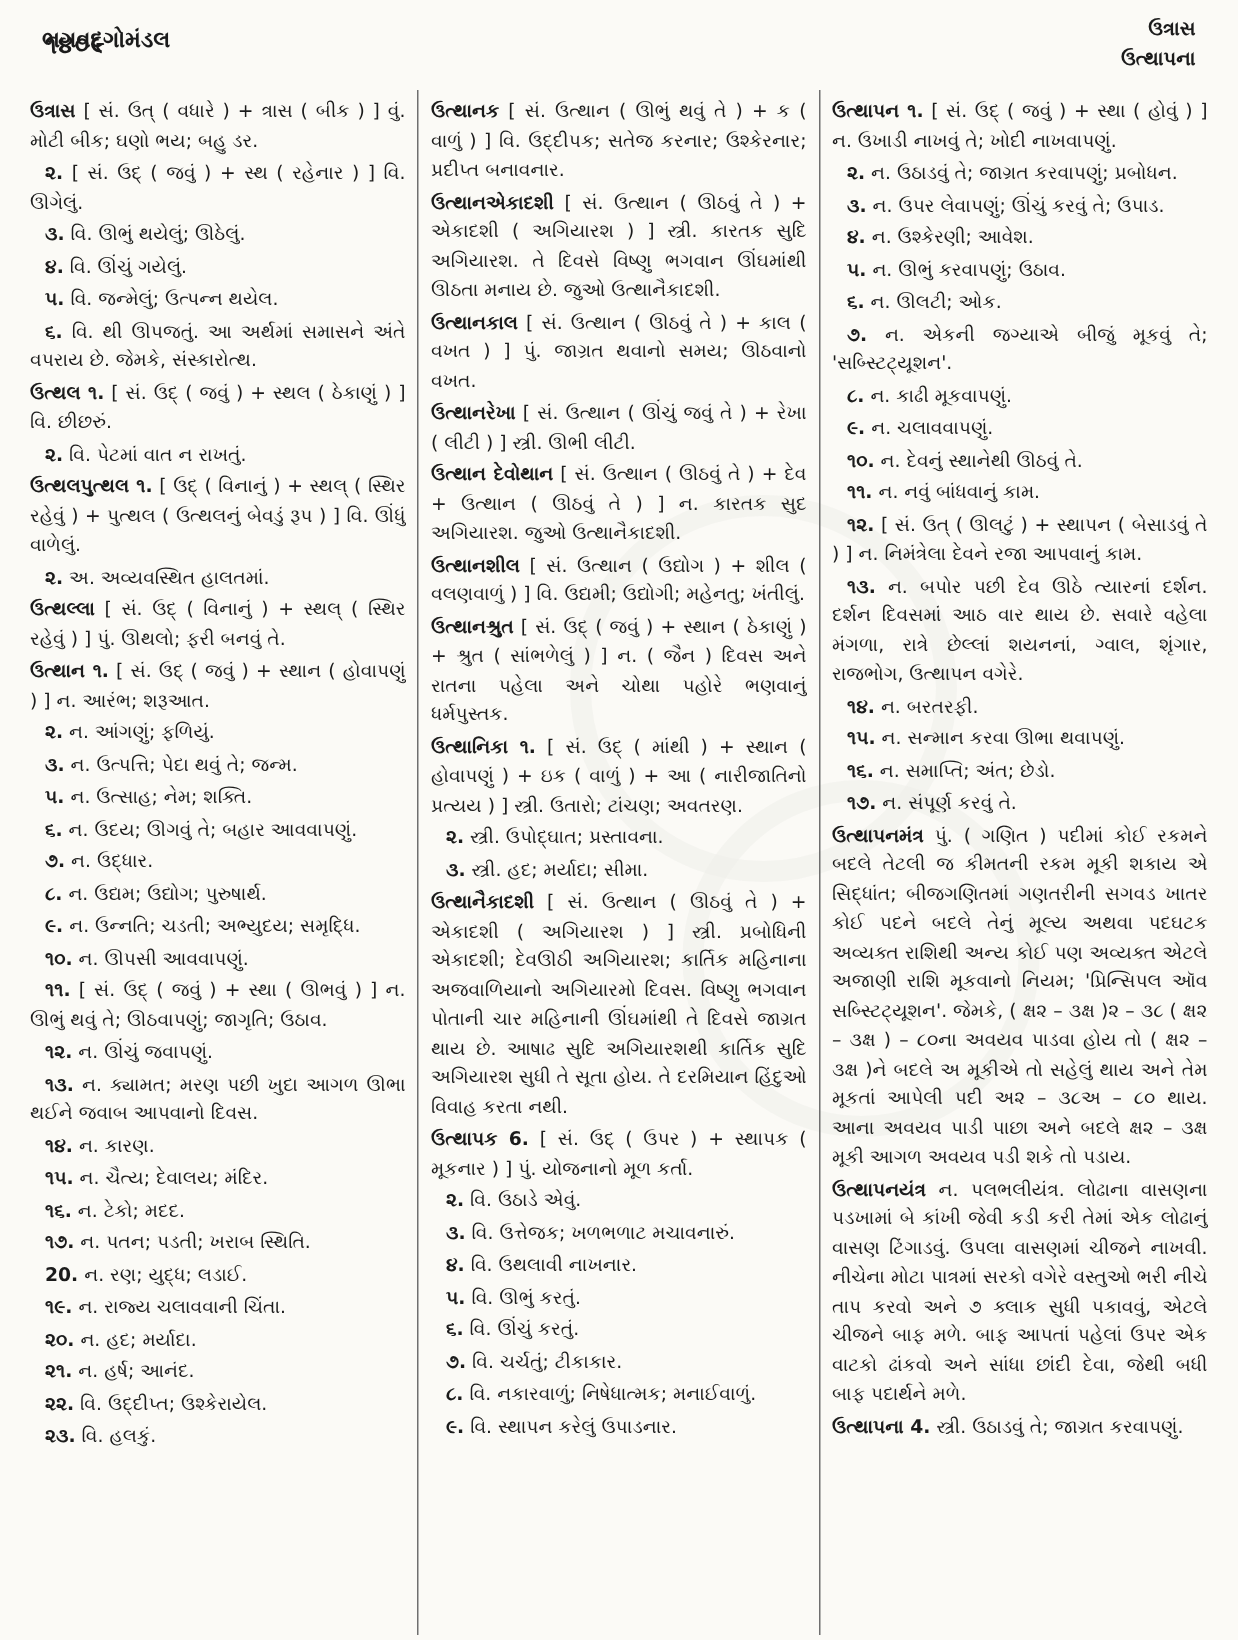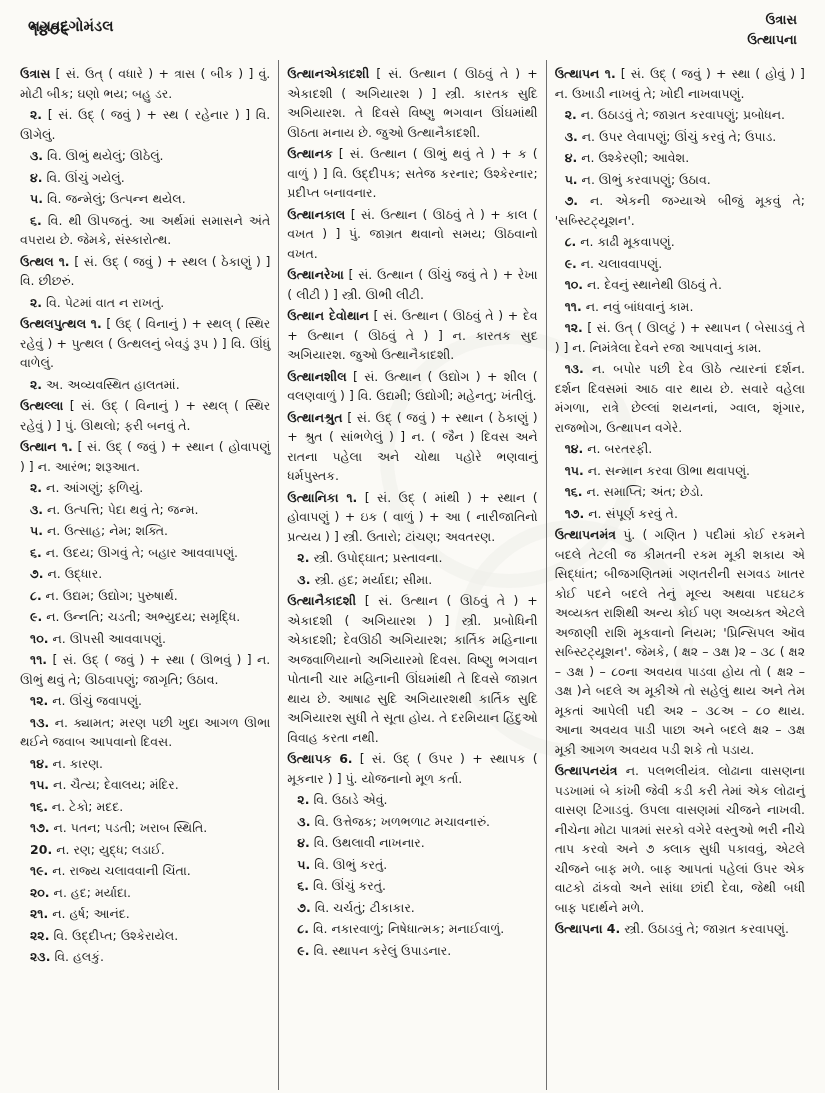--- a/index.html
+++ b/index.html
@@ -75,22 +75,22 @@
         <p class="sense"><b class="hw">૧૬.</b> ન. ટેકો; મદદ.</p>
         <p class="sense"><b class="hw">૧૭.</b> ન. પતન; પડતી; ખરાબ સ્થિતિ.</p>
         <p class="sense"><b class="hw">20.</b> ન. રણ; યુદ્ધ; લડાઈ.</p>
         <p class="sense"><b class="hw">૧૯.</b> ન. રાજ્ય ચલાવવાની ચિંતા.</p>
         <p class="sense"><b class="hw">૨૦.</b> ન. હદ; મર્યાદા.</p>
         <p class="sense"><b class="hw">૨૧.</b> ન. હર્ષ; આનંદ.</p>
         <p class="sense"><b class="hw">૨૨.</b> વિ. ઉદ્દીપ્ત; ઉશ્કેરાયેલ.</p>
         <p class="sense"><b class="hw">૨૩.</b> વિ. હલકું.</p>
       </div>
     <div class="col">
+        <p class="entry"><b class="hw">ઉત્થાનક</b> [ સં. ઉત્થાન ( ઊભું થવું તે ) + ક ( વાળું ) ] વિ. ઉદ્દીપક; સતેજ કરનાર; ઉશ્કેરનાર; પ્રદીપ્ત બનાવનાર.</p>
         <p class="entry"><b class="hw">ઉત્થાનએકાદશી</b> [ સં. ઉત્થાન ( ઊઠવું તે ) + એકાદશી ( અગિયારશ ) ] સ્ત્રી. કારતક સુદિ અગિયારશ. તે દિવસે વિષ્ણુ ભગવાન ઊંઘમાંથી ઊઠતા મનાય છે. જુઓ ઉત્થાનૈકાદશી.</p>
-        <p class="entry"><b class="hw">ઉત્થાનક</b> [ સં. ઉત્થાન ( ઊભું થવું તે ) + ક ( વાળું ) ] વિ. ઉદ્દીપક; સતેજ કરનાર; ઉશ્કેરનાર; પ્રદીપ્ત બનાવનાર.</p>
         <p class="entry"><b class="hw">ઉત્થાનકાલ</b> [ સં. ઉત્થાન ( ઊઠવું તે ) + કાલ ( વખત ) ] પું. જાગ્રત થવાનો સમય; ઊઠવાનો વખત.</p>
         <p class="entry"><b class="hw">ઉત્થાનરેખા</b> [ સં. ઉત્થાન ( ઊંચું જવું તે ) + રેખા ( લીટી ) ] સ્ત્રી. ઊભી લીટી.</p>
         <p class="entry"><b class="hw">ઉત્થાન દેવોથાન</b> [ સં. ઉત્થાન ( ઊઠવું તે ) + દેવ + ઉત્થાન ( ઊઠવું તે ) ] ન. કારતક સુદ અગિયારશ. જુઓ ઉત્થાનૈકાદશી.</p>
         <p class="entry"><b class="hw">ઉત્થાનશીલ</b> [ સં. ઉત્થાન ( ઉદ્યોગ ) + શીલ ( વલણવાળું ) ] વિ. ઉદ્યમી; ઉદ્યોગી; મહેનતુ; ખંતીલું.</p>
         <p class="entry"><b class="hw">ઉત્થાનશ્રુત</b> [ સં. ઉદ્ ( જવું ) + સ્થાન ( ઠેકાણું ) + શ્રુત ( સાંભળેલું ) ] ન. ( જૈન ) દિવસ અને રાતના પહેલા અને ચોથા પહોરે ભણવાનું ધર્મપુસ્તક.</p>
         <p class="entry"><b class="hw">ઉત્થાનિકા ૧.</b> [ સં. ઉદ્ ( માંથી ) + સ્થાન ( હોવાપણું ) + ઇક ( વાળું ) + આ ( નારીજાતિનો પ્રત્યય ) ] સ્ત્રી. ઉતારો; ટાંચણ; અવતરણ.</p>
         <p class="sense"><b class="hw">૨.</b> સ્ત્રી. ઉપોદ્ઘાત; પ્રસ્તાવના.</p>
         <p class="sense"><b class="hw">૩.</b> સ્ત્રી. હદ; મર્યાદા; સીમા.</p>
         <p class="entry"><b class="hw">ઉત્થાનૈકાદશી</b> [ સં. ઉત્થાન ( ઊઠવું તે ) + એકાદશી ( અગિયારશ ) ] સ્ત્રી. પ્રબોધિની એકાદશી; દેવઊઠી અગિયારશ; કાર્તિક મહિનાના અજવાળિયાનો અગિયારમો દિવસ. વિષ્ણુ ભગવાન પોતાની ચાર મહિનાની ઊંઘમાંથી તે દિવસે જાગ્રત થાય છે. આષાઢ સુદિ અગિયારશથી કાર્તિક સુદિ અગિયારશ સુધી તે સૂતા હોય. તે દરમિયાન હિંદુઓ વિવાહ કરતા નથી.</p>
         <p class="entry"><b class="hw">ઉત્થાપક 6.</b> [ સં. ઉદ્ ( ઉપર ) + સ્થાપક ( મૂકનાર ) ] પું. યોજનાનો મૂળ કર્તા.</p>
@@ -102,20 +102,21 @@
         <p class="sense"><b class="hw">૭.</b> વિ. ચર્ચતું; ટીકાકાર.</p>
         <p class="sense"><b class="hw">૮.</b> વિ. નકારવાળું; નિષેધાત્મક; મનાઈવાળું.</p>
         <p class="sense"><b class="hw">૯.</b> વિ. સ્થાપન કરેલું ઉપાડનાર.</p>
       </div>
     <div class="col">
         <p class="entry"><b class="hw">ઉત્થાપન ૧.</b> [ સં. ઉદ્ ( જવું ) + સ્થા ( હોવું ) ] ન. ઉખાડી નાખવું તે; ખોદી નાખવાપણું.</p>
         <p class="sense"><b class="hw">૨.</b> ન. ઉઠાડવું તે; જાગ્રત કરવાપણું; પ્રબોધન.</p>
         <p class="sense"><b class="hw">૩.</b> ન. ઉપર લેવાપણું; ઊંચું કરવું તે; ઉપાડ.</p>
         <p class="sense"><b class="hw">૪.</b> ન. ઉશ્કેરણી; આવેશ.</p>
         <p class="sense"><b class="hw">૫.</b> ન. ઊભું કરવાપણું; ઉઠાવ.</p>
+        <p class="sense"><b class="hw">૬.</b> ન. ઊલટી; ઓક.</p>
         <p class="sense"><b class="hw">૭.</b> ન. એકની જગ્યાએ બીજું મૂકવું તે; 'સબ્સ્ટિટ્યૂશન'.</p>
         <p class="sense"><b class="hw">૮.</b> ન. કાઢી મૂકવાપણું.</p>
         <p class="sense"><b class="hw">૯.</b> ન. ચલાવવાપણું.</p>
         <p class="sense"><b class="hw">૧૦.</b> ન. દેવનું સ્થાનેથી ઊઠવું તે.</p>
         <p class="sense"><b class="hw">૧૧.</b> ન. નવું બાંધવાનું કામ.</p>
         <p class="sense"><b class="hw">૧૨.</b> [ સં. ઉત્ ( ઊલટું ) + સ્થાપન ( બેસાડવું તે ) ] ન. નિમંત્રેલા દેવને રજા આપવાનું કામ.</p>
         <p class="sense"><b class="hw">૧૩.</b> ન. બપોર પછી દેવ ઊઠે ત્યારનાં દર્શન. દર્શન દિવસમાં આઠ વાર થાય છે. સવારે વહેલા મંગળા, રાત્રે છેલ્લાં શયનનાં, ગ્વાલ, શૃંગાર, રાજભોગ, ઉત્થાપન વગેરે.</p>
         <p class="sense"><b class="hw">૧૪.</b> ન. બરતરફી.</p>
         <p class="sense"><b class="hw">૧૫.</b> ન. સન્માન કરવા ઊભા થવાપણું.</p>
         <p class="sense"><b class="hw">૧૬.</b> ન. સમાપ્તિ; અંત; છેડો.</p>

